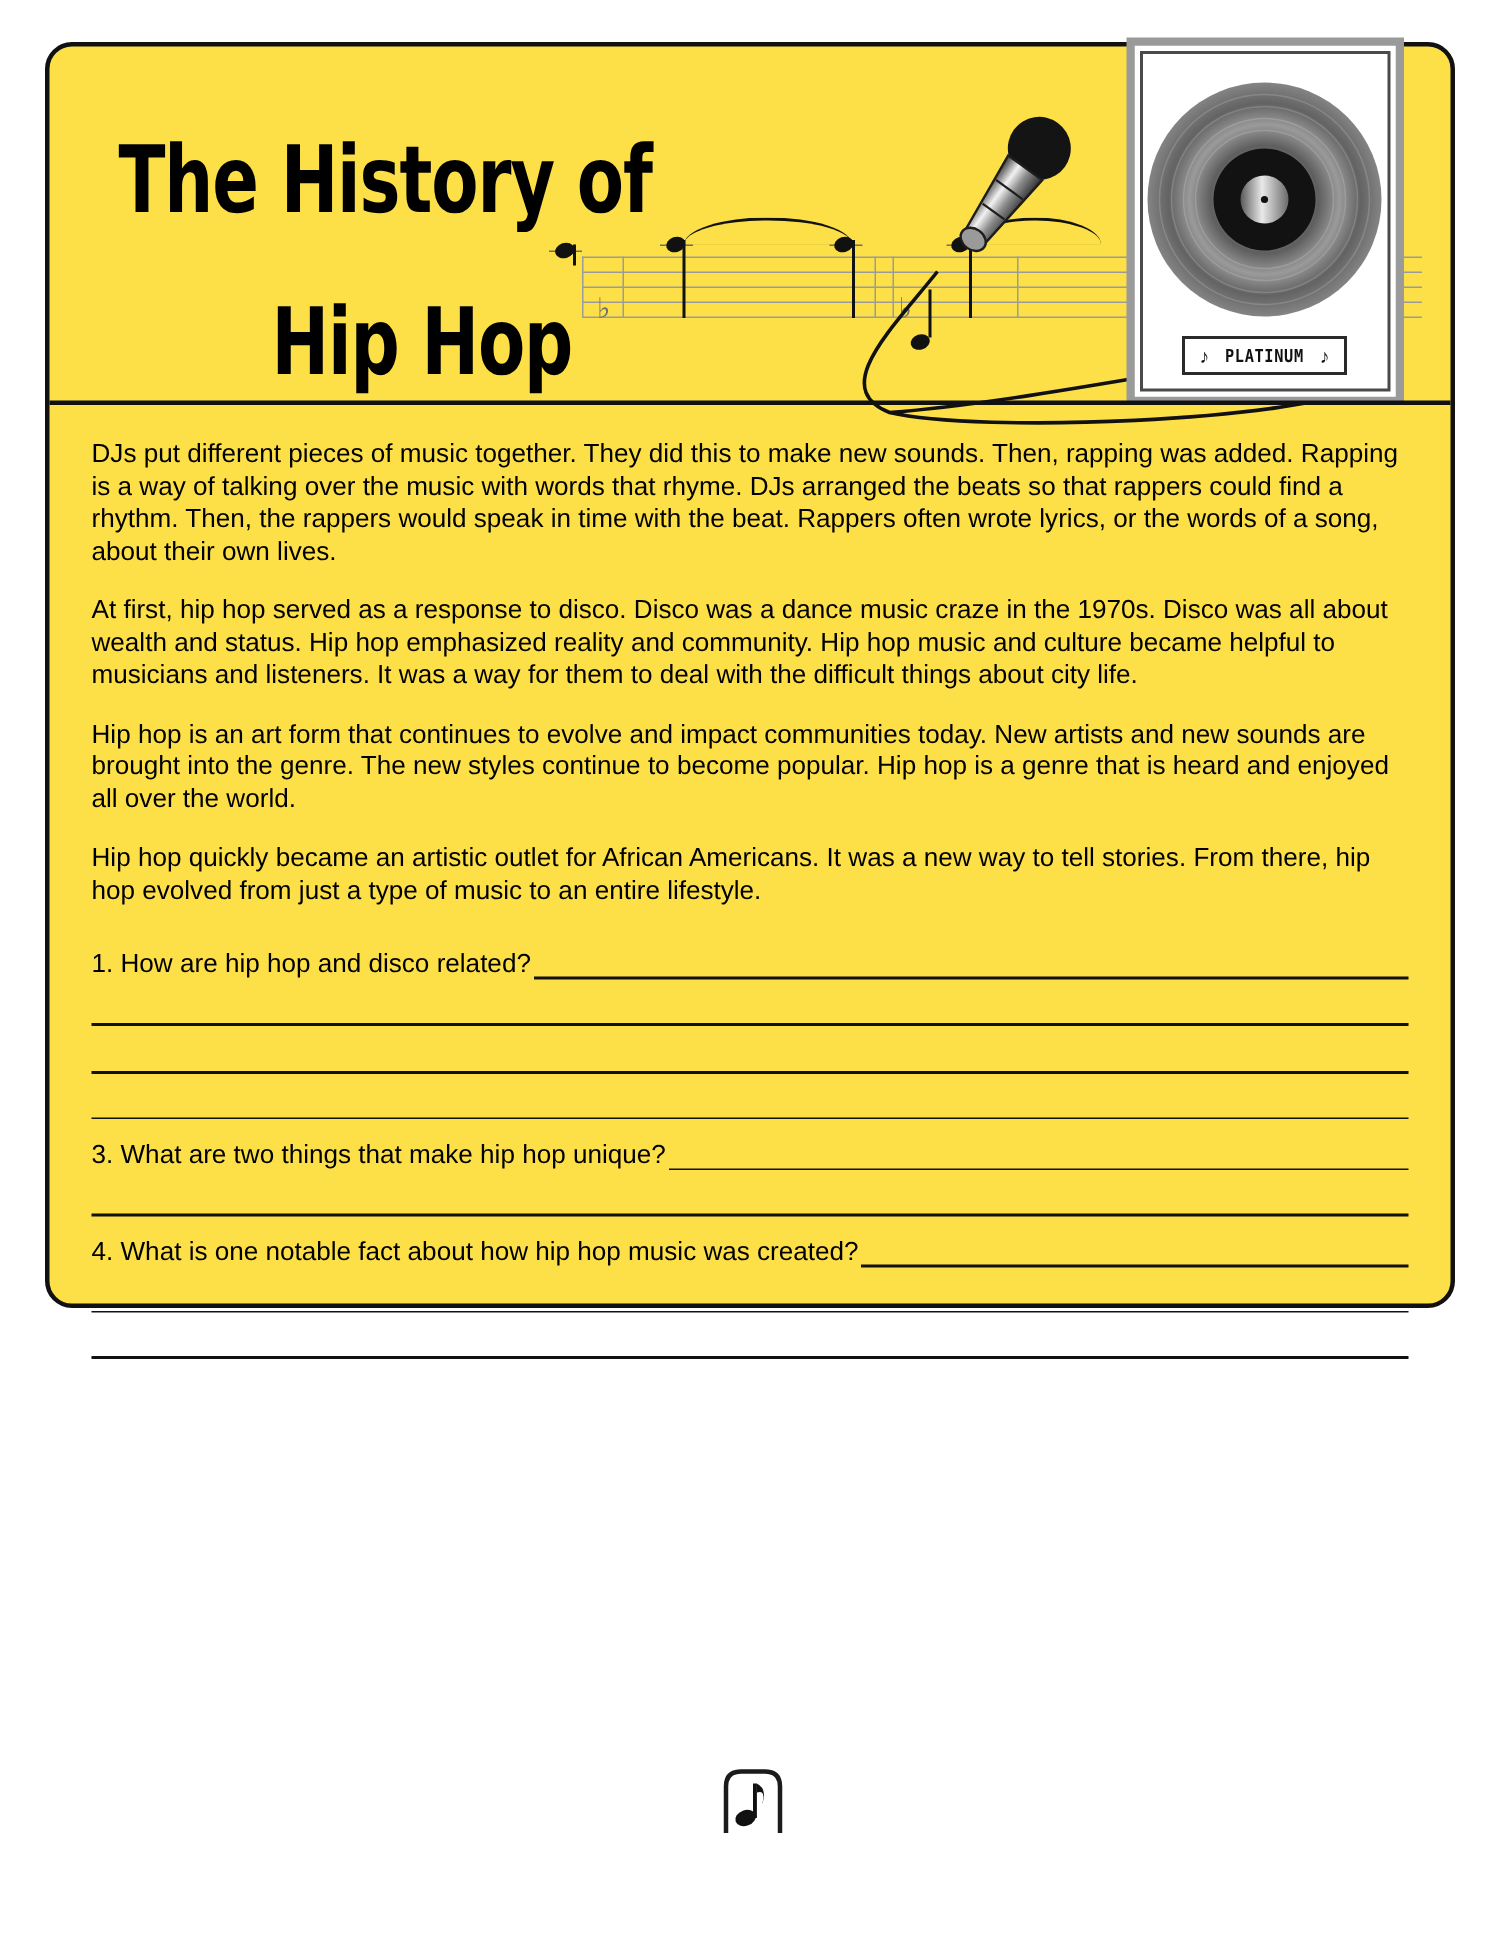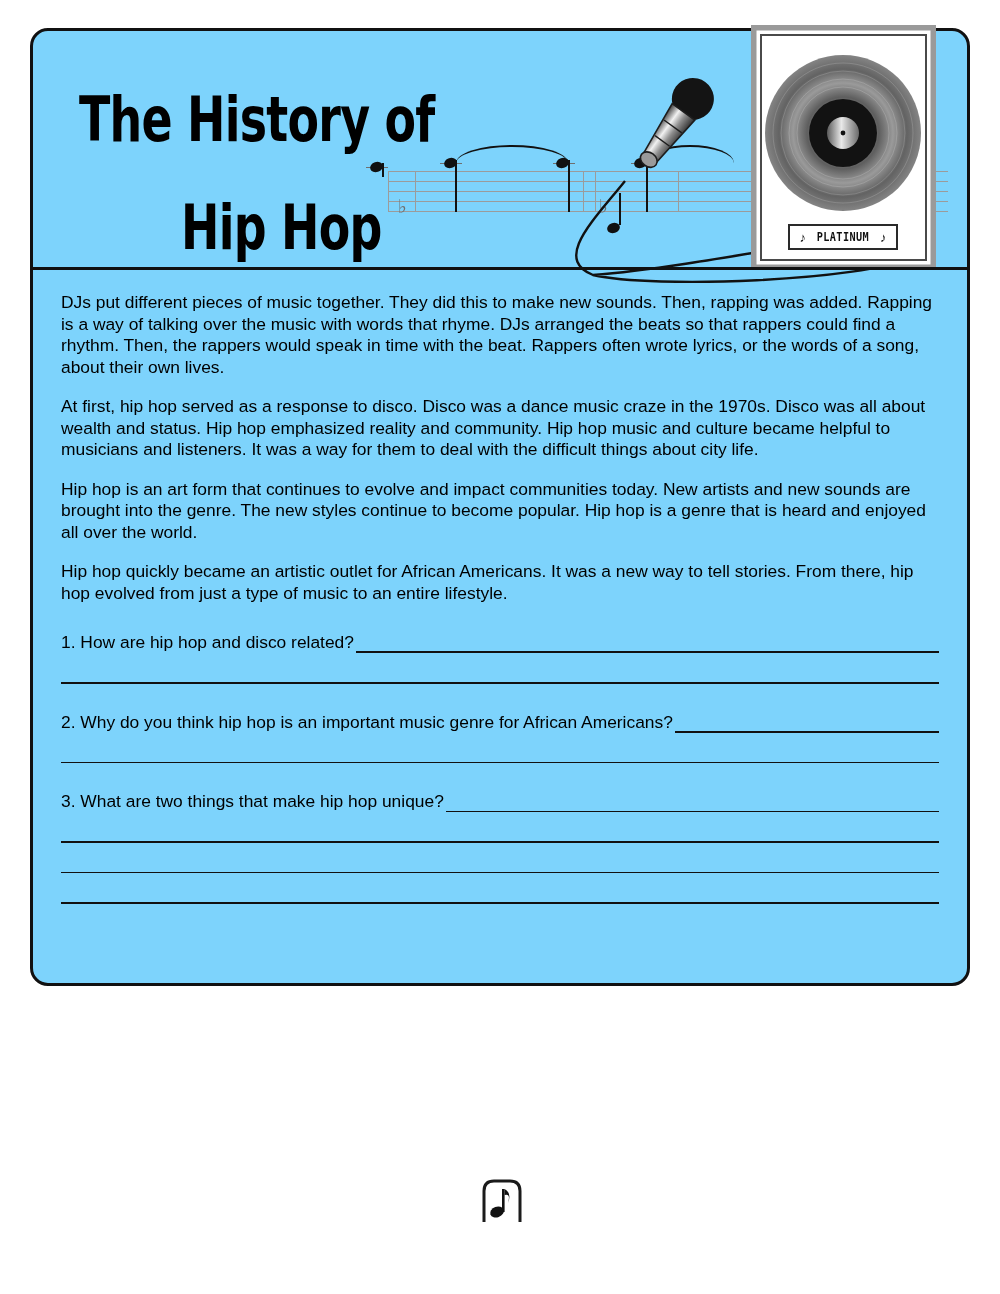--- a/index.html
+++ b/index.html
@@ -4,22 +4,22 @@
 <style>
   html,body{margin:0;padding:0;background:#ffffff;}
   body{
     width:1000px;height:1294px;position:relative;overflow:hidden;
     font-family:"Liberation Sans","DejaVu Sans",sans-serif;
     color:#000;
   }
 
   
   #sheet{
-    position:absolute;left:30px;top:28px;width:940px;height:958px;
-    border:3px solid #111;border-radius:18px;background:#7dd3fc;
+    position:absolute;left:30px;top:28px;width:940px;height:844px;
+    border:3px solid #111;border-radius:18px;background:#fde047;
     box-sizing:border-box;
   }
 
   
   #header{
     position:absolute;left:0;top:0;width:100%;height:236px;
     box-sizing:border-box;overflow:visible;
   }
   #header-rule{
     position:absolute;left:0;top:236px;width:100%;height:0;
@@ -65,21 +65,21 @@
     box-sizing:border-box;padding:22px 28px 0 28px;
   }
   p.para{
     margin:0 0 18px 0;font-size:17.4px;line-height:21.5px;
     text-align:left;color:#000;
   }
   p.para b{font-weight:bold;}
 
   
   #questions{margin-top:28px;}
-  .qblock{margin-bottom:28px;}
+  .qblock{margin-bottom:13px;}
   .qrow{
     display:flex;align-items:flex-end;font-size:17.4px;line-height:21px;
     white-space:nowrap;
   }
   .qtext{flex:0 0 auto;padding-right:2px;}
   .qtext i{font-style:italic;}
   .qfill{flex:1 1 auto;border-bottom:2.4px solid #111;height:17px;}
   .qline{
     margin-top:29px;border-bottom:2.4px solid #111;width:100%;height:0;
   }
@@ -231,35 +231,38 @@
       <div class="qblock">
         <div class="qrow">
           <span class="qtext">1. How are hip hop and disco related?</span>
           <span class="qfill"></span>
         </div>
         <div class="qline"></div>
       </div>
 
       <div class="qblock">
         <div class="qrow">
-          <span class="qtext">2.  Why do you think hip hop is an important music genre for African Americans?</span>
           <span class="qfill"></span>
         </div>
         <div class="qline thin"></div>
       </div>
 
       <div class="qblock">
         <div class="qrow">
           <span class="qtext">3. What are two things that make hip hop unique?</span>
           <span class="qfill thin"></span>
         </div>
         <div class="qline"></div>
       </div>
 
       <div class="qblock">
+        <div class="qrow">
+          <span class="qtext">4. What is one notable fact about how hip hop music was created?</span>
+          <span class="qfill"></span>
+        </div>
         <div class="qline thin"></div>
       </div>
 
       <div class="qblock">
         <div class="qline"></div>
       </div>
 
     </div>
   </div>
 </div>

